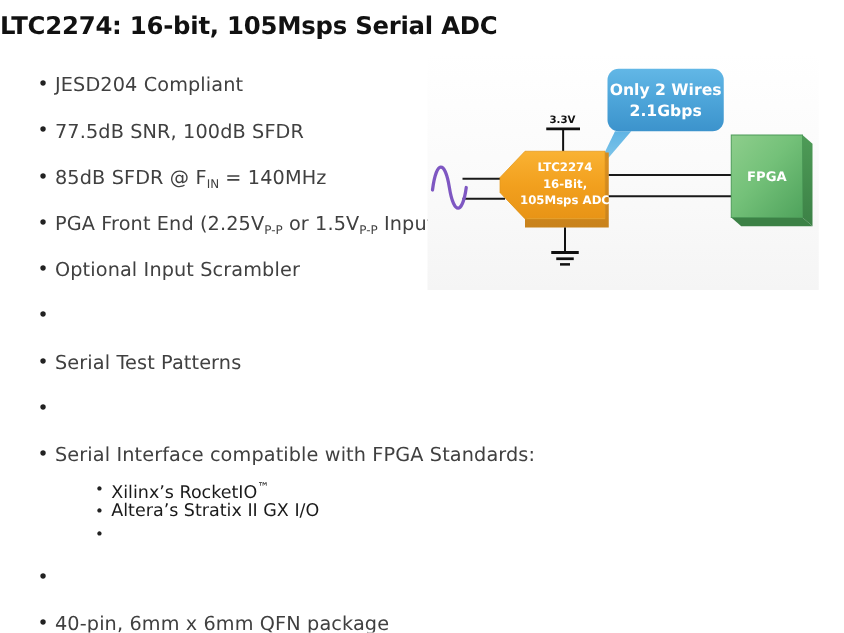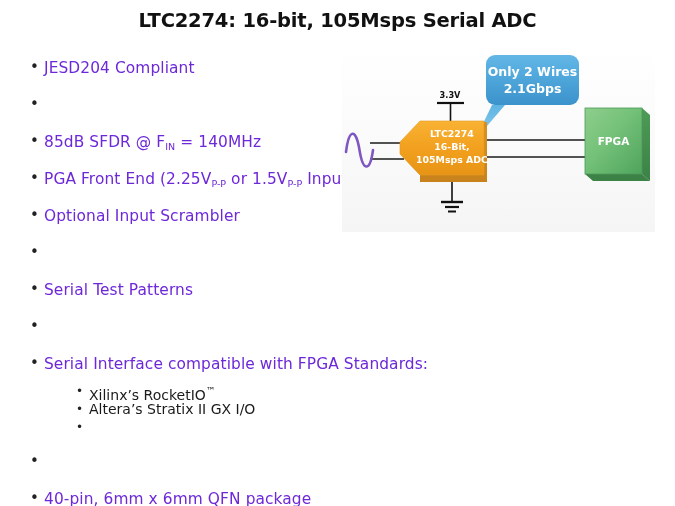--- a/index.html
+++ b/index.html
@@ -14,21 +14,21 @@
     overflow: hidden;
     position: relative;
   }
 
   
   #slide-title {
     position: absolute;
     top: 9px;
     left: 0;
     width: 675px;
-    text-align: center;
+    text-align: left;
     font-size: 19.5px;
     font-weight: bold;
     letter-spacing: -0.2px;
     color: #111111;
     font-family: "DejaVu Sans", sans-serif;
   }
 
   
   #bullet-list {
     position: absolute;
@@ -44,21 +44,21 @@
   }
   .bullet-dot {
     width: 14px;
     flex: 0 0 14px;
     font-size: 15px;
     color: #222;
     line-height: 19px;
   }
   .bullet-text {
     font-size: 15.4px;
-    color: #6d28d9;
+    color: #404040;
     white-space: nowrap;
     letter-spacing: 0.1px;
   }
   .bullet-text sub {
     font-size: 0.62em;
     vertical-align: baseline;
     position: relative;
     top: 3px;
     letter-spacing: 0;
   }
@@ -115,20 +115,21 @@
 
 <div id="bullet-list">
 
   <div class="bullet-row">
     <span class="bullet-dot">•</span>
     <span class="bullet-text">JESD204 Compliant</span>
   </div>
 
   <div class="bullet-row">
     <span class="bullet-dot">•</span>
+    <span class="bullet-text">77.5dB SNR, 100dB SFDR</span>
   </div>
 
   <div class="bullet-row">
     <span class="bullet-dot">•</span>
     <span class="bullet-text"><span>85dB SFDR @ F</span><sub>IN</sub><span> = 140MHz</span></span>
   </div>
 
   <div class="bullet-row">
     <span class="bullet-dot">•</span>
     <span class="bullet-text"><span>PGA Front End  (2.25V</span><sub>P-P</sub><span> or 1.5V</span><sub>P-P</sub><span> Input Range)</span></span>

